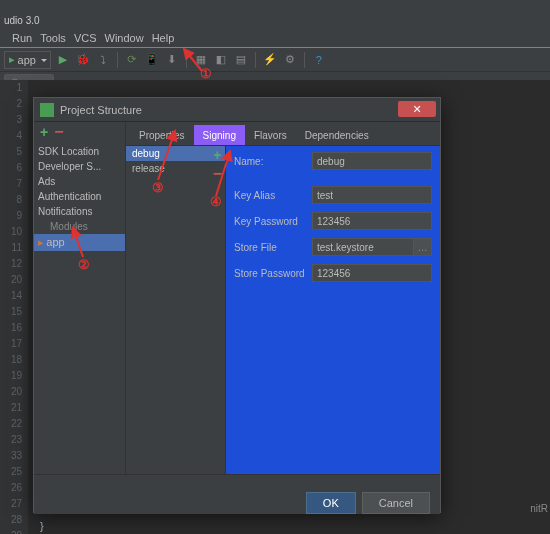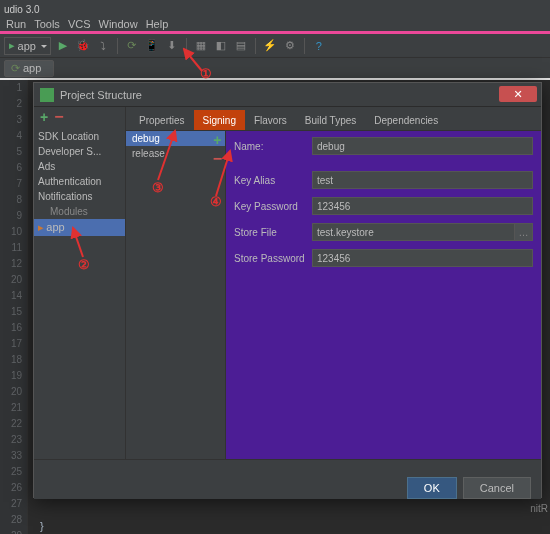--- a/index.html
+++ b/index.html
@@ -1,56 +1,56 @@
 <!DOCTYPE html>
 <html><head>
 <meta charset="utf-8">
 <style>
 *{margin:0;padding:0;box-sizing:border-box;font-family:"Segoe UI",Arial,sans-serif;font-size:11px;color:#bbb}
 body{background:#2b2b2b;width:550px;height:534px;overflow:hidden;position:relative}
-.titlebar{background:#3c3f41;height:16px;padding:4px 4px;color:#ccc;font-size:10px}
-.menubar{background:#3c3f41;height:18px;display:flex;gap:8px;padding:2px 6px;border-bottom:3px solid #ec4899}
+.titlebar{background:#3c3f41;height:16px;padding:15px 4px;color:#ccc;font-size:10px}
+.menubar{background:#3c3f41;height:18px;display:flex;gap:8px;padding:2px 12px;border-bottom:1px solid #ec4899}
 .menubar span{color:#bbb;font-size:11px}
 .toolbar{background:#3c3f41;height:24px;display:flex;align-items:center;gap:4px;padding:0 4px;border-bottom:1px solid #323232}
 .combo{background:#3c3f41;border:1px solid #555;padding:1px 14px 1px 4px;color:#bbb;position:relative;height:18px;display:flex;align-items:center;font-size:10px}
 .combo::after{content:"";position:absolute;right:3px;top:7px;border:3px solid transparent;border-top-color:#bbb}
 .tb-icon{width:16px;height:16px;display:flex;align-items:center;justify-content:center;cursor:pointer}
 .sep{width:1px;height:16px;background:#555;margin:0 2px}
 .play{color:#59a869}
 .crumbs{background:#3c3f41;height:22px;display:flex;align-items:center;padding:0 4px;border-bottom:2px solid #e5e5e5}
 .crumb{background:#4e5254;border:1px solid #555;border-radius:2px;padding:1px 12px 1px 6px;font-size:10px;color:#bbb;position:relative}
 .gutter{position:absolute;left:0;top:80px;width:28px;bottom:0;background:#313335;border-right:1px solid #323232}
 .gutter div{text-align:right;padding-right:5px;color:#606366;font-size:10px;line-height:16px}
 .editor-bg{position:absolute;left:28px;top:80px;right:0;bottom:0;background:#2b2b2b}
-.dialog{position:absolute;left:33px;top:82px;width:509px;height:416px;background:#3c3f41;border:1px solid #555;box-shadow:0 4px 20px rgba(0,0,0,.6)}
+.dialog{position:absolute;left:33px;top:97px;width:408px;height:416px;background:#3c3f41;border:1px solid #555;box-shadow:0 4px 20px rgba(0,0,0,.6)}
 .dlg-title{background:#3c3f41;border-bottom:1px solid #2b2b2b;height:24px;display:flex;align-items:center;padding:0 6px;position:relative}
 .dlg-title .ico{width:14px;height:14px;background:#499c54;margin-right:6px}
 .dlg-title .ttl{font-size:11px;color:#bbb}
 .close-btn{position:absolute;right:4px;top:3px;width:38px;height:16px;background:#c75050;border-radius:2px;display:flex;align-items:center;justify-content:center;color:#fff;font-size:11px;cursor:pointer}
 .dlg-body{display:flex;height:352px}
 .left-pane{width:92px;border-right:1px solid #323232;background:#3c3f41}
 .left-tools{height:20px;display:flex;align-items:center;gap:6px;padding:0 6px}
 .left-tools .plus{color:#59a869;font-weight:bold;font-size:14px;cursor:pointer}
 .left-tools .minus{color:#c75450;font-weight:bold;font-size:16px;cursor:pointer}
 .tree{padding:2px 0}
 .tree-item{padding:2px 4px;font-size:10px;color:#bbb;cursor:pointer}
 .tree-item.indent{padding-left:16px;color:#888}
 .tree-item.sel{background:#4b6eaf;color:#fff}
 .right-pane{flex:1;display:flex;flex-direction:column}
 .tabs{height:24px;display:flex;align-items:flex-end;border-bottom:1px solid #323232;padding-left:4px}
 .tab{padding:4px 8px;background:#3c3f41;color:#bbb;font-size:10px;cursor:pointer;border:1px solid transparent;border-bottom:none}
-.tab.active{background:#c2410c;color:#fff}
+.tab.active{background:#8b5cf6;color:#fff}
 .list-col{display:flex;flex:1}
 .config-list{width:100px;border-right:1px solid #323232;background:#3c3f41;position:relative}
 .cfg-item{padding:2px 6px;font-size:10px;color:#bbb;cursor:pointer}
 .cfg-item.sel{background:#4b6eaf;color:#fff}
 .list-tools{position:absolute;top:1px;right:3px;display:flex;flex-direction:column;gap:2px;align-items:center}
 .list-tools .plus{color:#59a869;font-weight:bold;font-size:14px;cursor:pointer}
 .list-tools .minus{color:#c75450;font-weight:bold;font-size:16px;cursor:pointer}
-.form{flex:1;padding:6px 8px;background:#4c1d95}
+.form{flex:1;padding:6px 8px;background:#1d4ed8}
 .row{display:flex;align-items:center;margin-bottom:8px}
 .row label{width:78px;color:#bbb;font-size:10px}
 .row .val{flex:1;background:#45494a;border:1px solid #555;padding:2px 4px;font-size:10px;color:#bbb;height:18px;display:flex;align-items:center}
 .row .browse{width:18px;height:18px;background:#4c5052;border:1px solid #555;border-left:none;display:flex;align-items:center;justify-content:center;color:#888;font-size:10px;cursor:pointer}
 .dlg-footer{height:40px;border-top:1px solid #323232;display:flex;align-items:flex-end;justify-content:flex-end;gap:6px;padding:0 10px;background:#3c3f41}
 .btn{padding:4px 16px;background:#4c5052;border:1px solid #5e6060;color:#bbb;font-size:11px;cursor:pointer}
 .btn.primary{background:#365880;border-color:#4c708c;color:#fff}
 .annot{position:absolute;color:#e03131;font-size:13px;font-weight:bold;pointer-events:none;z-index:100}
 .arrow-svg{position:absolute;pointer-events:none;z-index:99}
 .bottom-code{position:absolute;bottom:2px;left:40px;color:#a9b7c6;font-size:11px}
@@ -151,21 +151,20 @@
         <div class="tree-item">Notifications</div>
         <div class="tree-item indent">Modules</div>
         <div class="tree-item sel"><span style="color:#cc7832">▸</span> <span>app</span></div>
       </div>
     </div>
     <div class="right-pane">
       <div class="tabs">
         <div class="tab">Properties</div>
         <div class="tab active">Signing</div>
         <div class="tab">Flavors</div>
-        <div class="tab">Build Types</div>
         <div class="tab">Dependencies</div>
       </div>
       <div class="list-col">
         <div class="config-list">
           <div class="cfg-item sel">debug</div>
           <div class="cfg-item">release</div>
           <div class="list-tools">
             <span class="plus">+</span>
             <span class="minus">−</span>
           </div>

